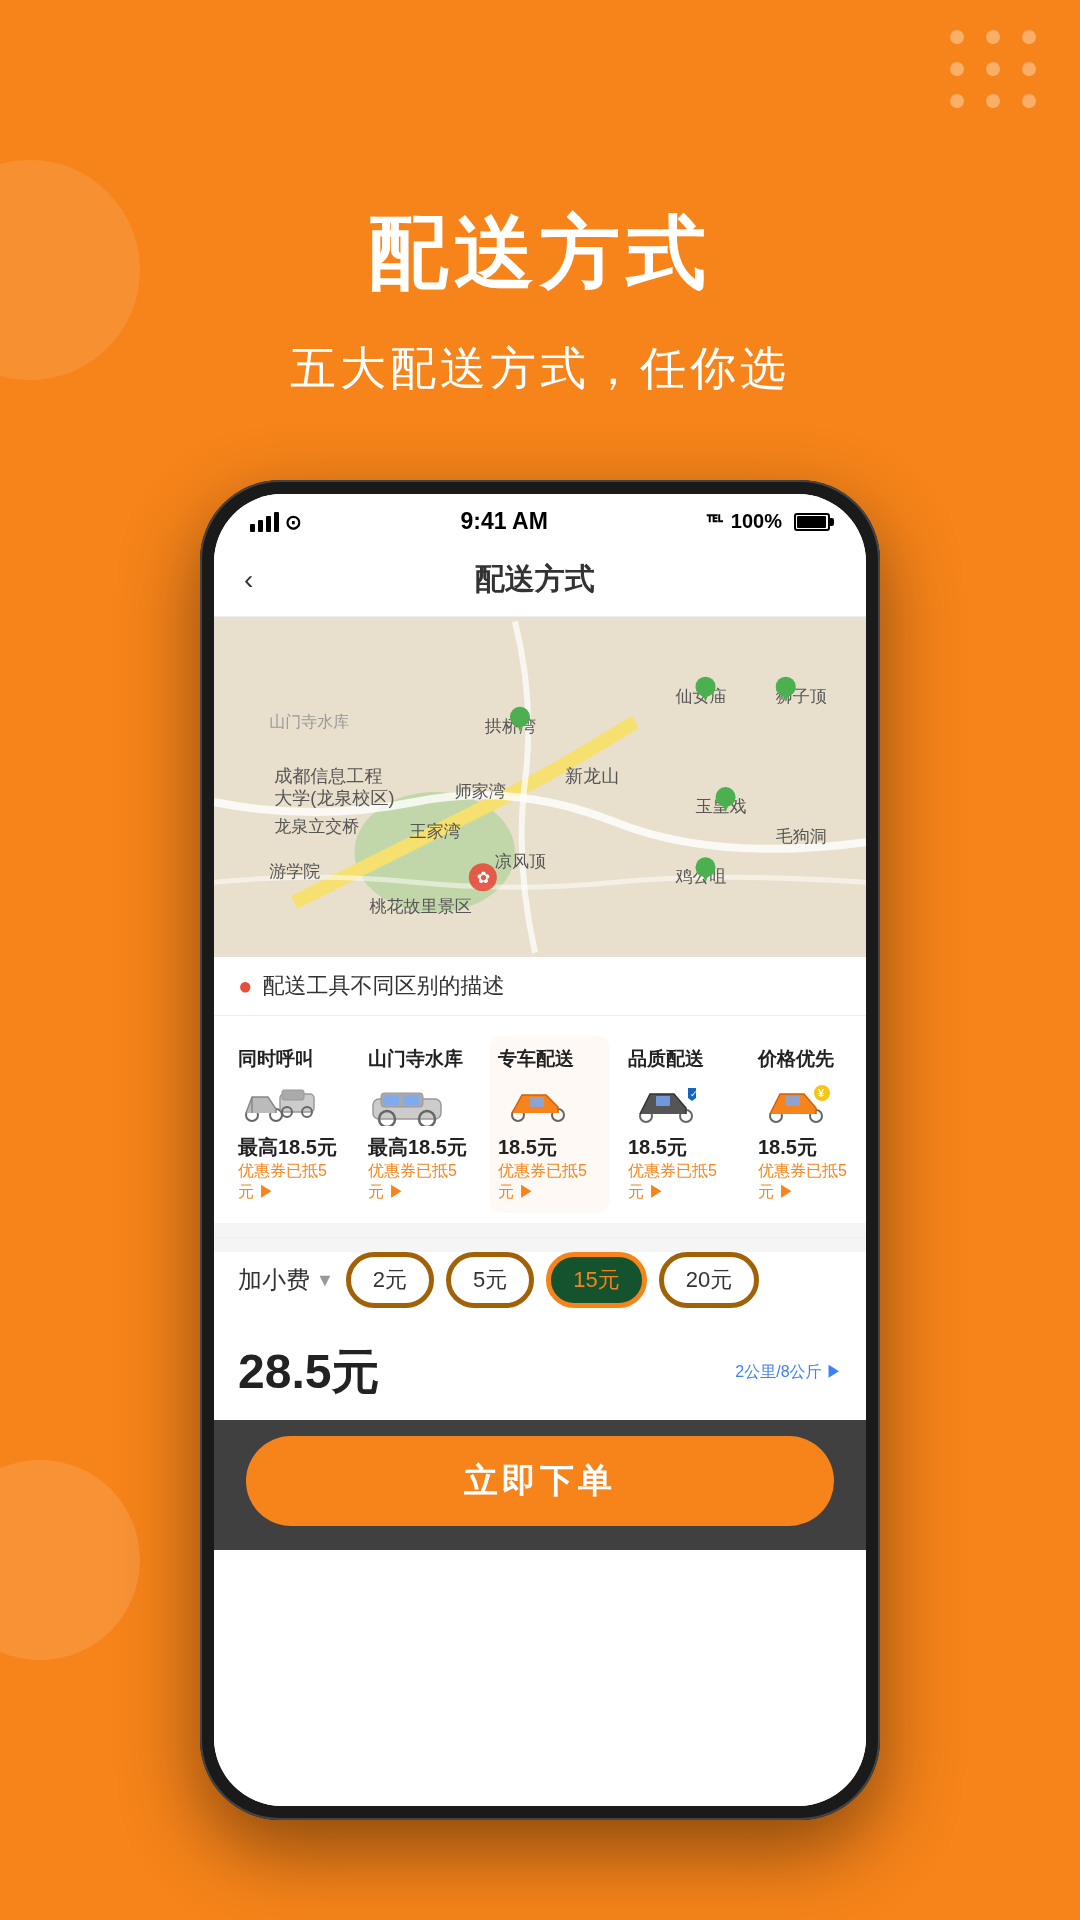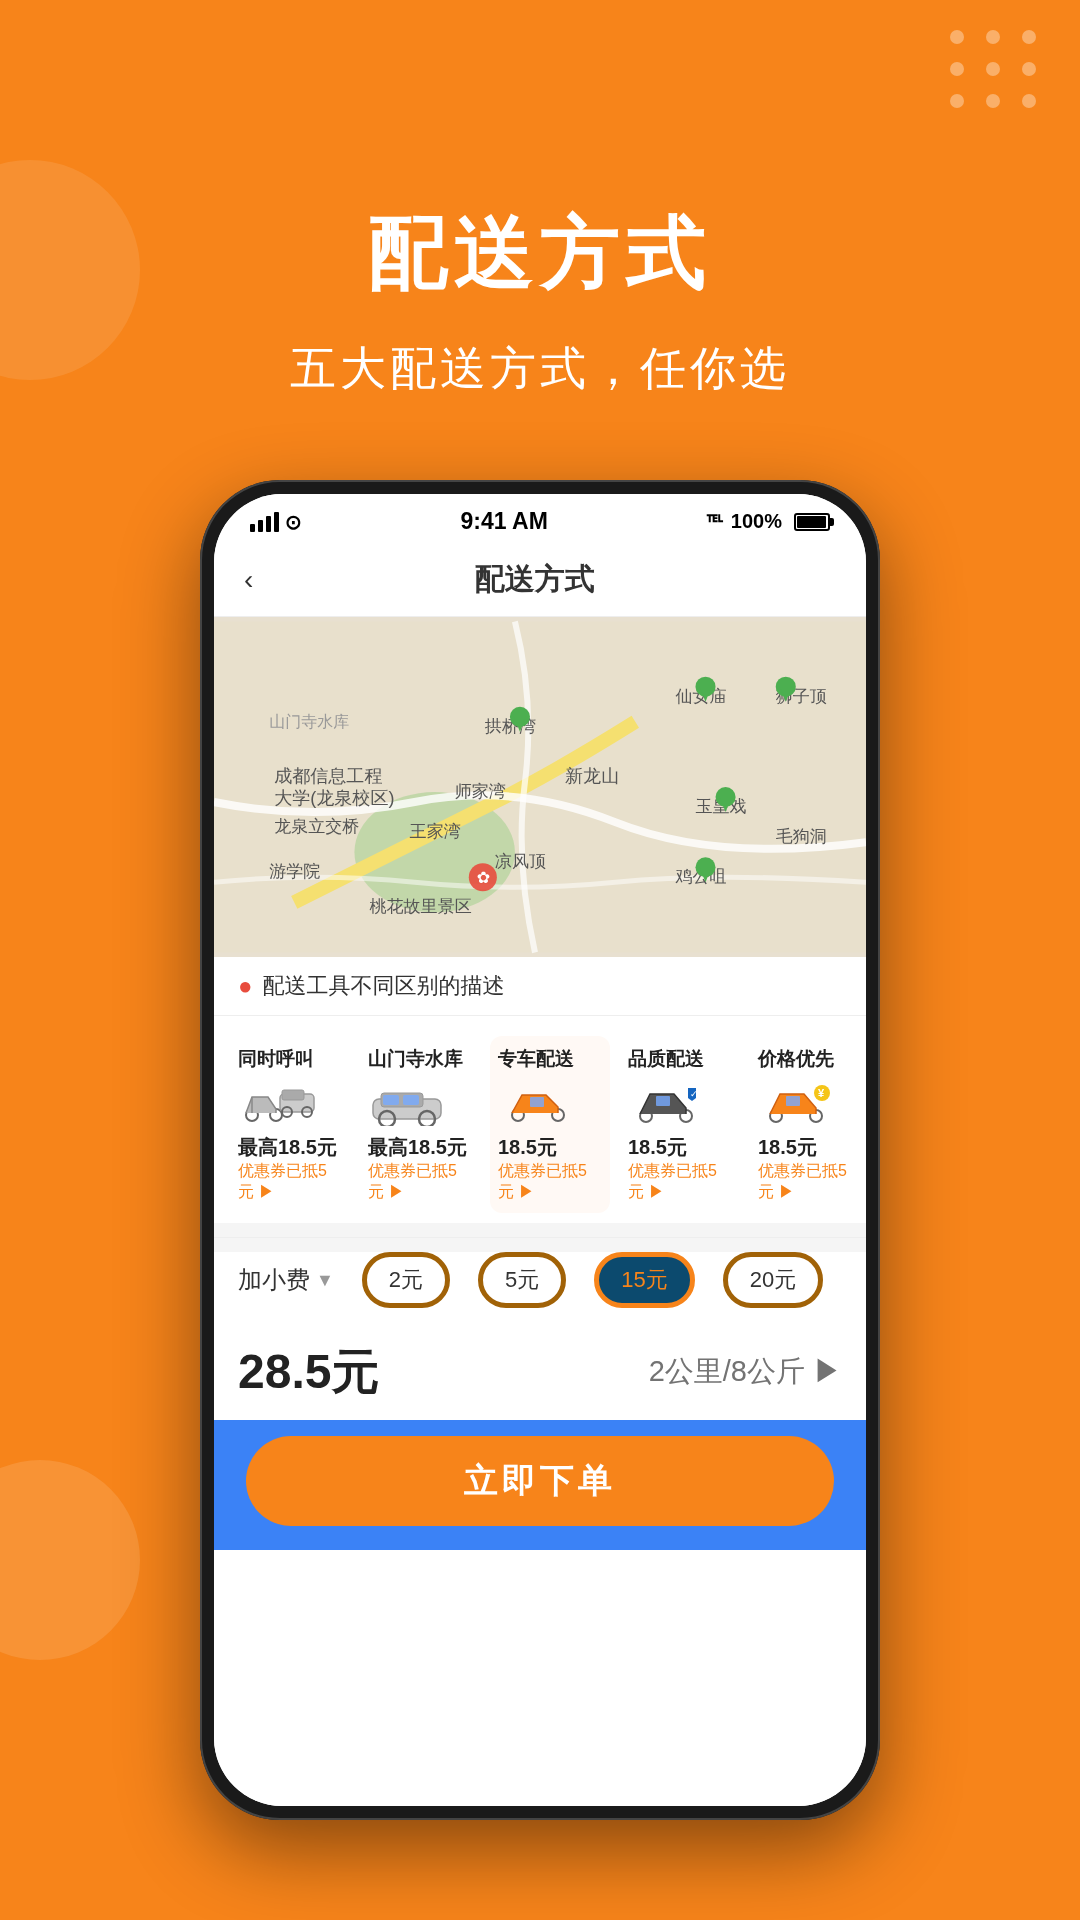--- a/index.html
+++ b/index.html
@@ -275,21 +275,21 @@
 
     
     .extra-fee-section {
       background: #fff;
       padding: 0 24px 16px;
       flex-shrink: 0;
     }
     .extra-fee-row {
       display: flex;
       align-items: center;
-      gap: 28px;
+      gap: 12px;
       margin-bottom: 16px;
     }
     .extra-fee-label {
       font-size: 24px;
       color: #333;
       display: flex;
       align-items: center;
       gap: 6px;
     }
     .extra-fee-label .chevron { font-size: 18px; color: #999; }
@@ -297,46 +297,46 @@
       padding: 8px 22px;
       border-radius: 30px;
       border: 5px solid #a16207;
       font-size: 22px;
       color: #333;
       cursor: pointer;
     }
     .fee-option.selected {
       border-color: #F7841A;
       color: #F7841A;
-      background: #0c4a6e;
+      background: #14532d;
       text-align: right;
     }
 
     
     .total-info-row {
       display: flex;
       justify-content: space-between;
       align-items: center;
       padding: 0 24px 16px;
       background: #fff;
       flex-shrink: 0;
     }
     .total-price {
       font-size: 48px;
       font-weight: 700;
       color: #222;
     }
     .distance-info {
-      font-size: 29px;
-      color: #737373;
+      font-size: 16px;
+      color: #3b82f6;
     }
 
     
     .order-btn-wrap {
-      background: #3b82f6;
+      background: #404040;
       padding: 16px 32px 24px;
       flex-shrink: 0;
     }
     .order-btn {
       width: 100%;
       background: #F7841A;
       color: #fff;
       font-size: 34px;
       font-weight: 700;
       border: none;

